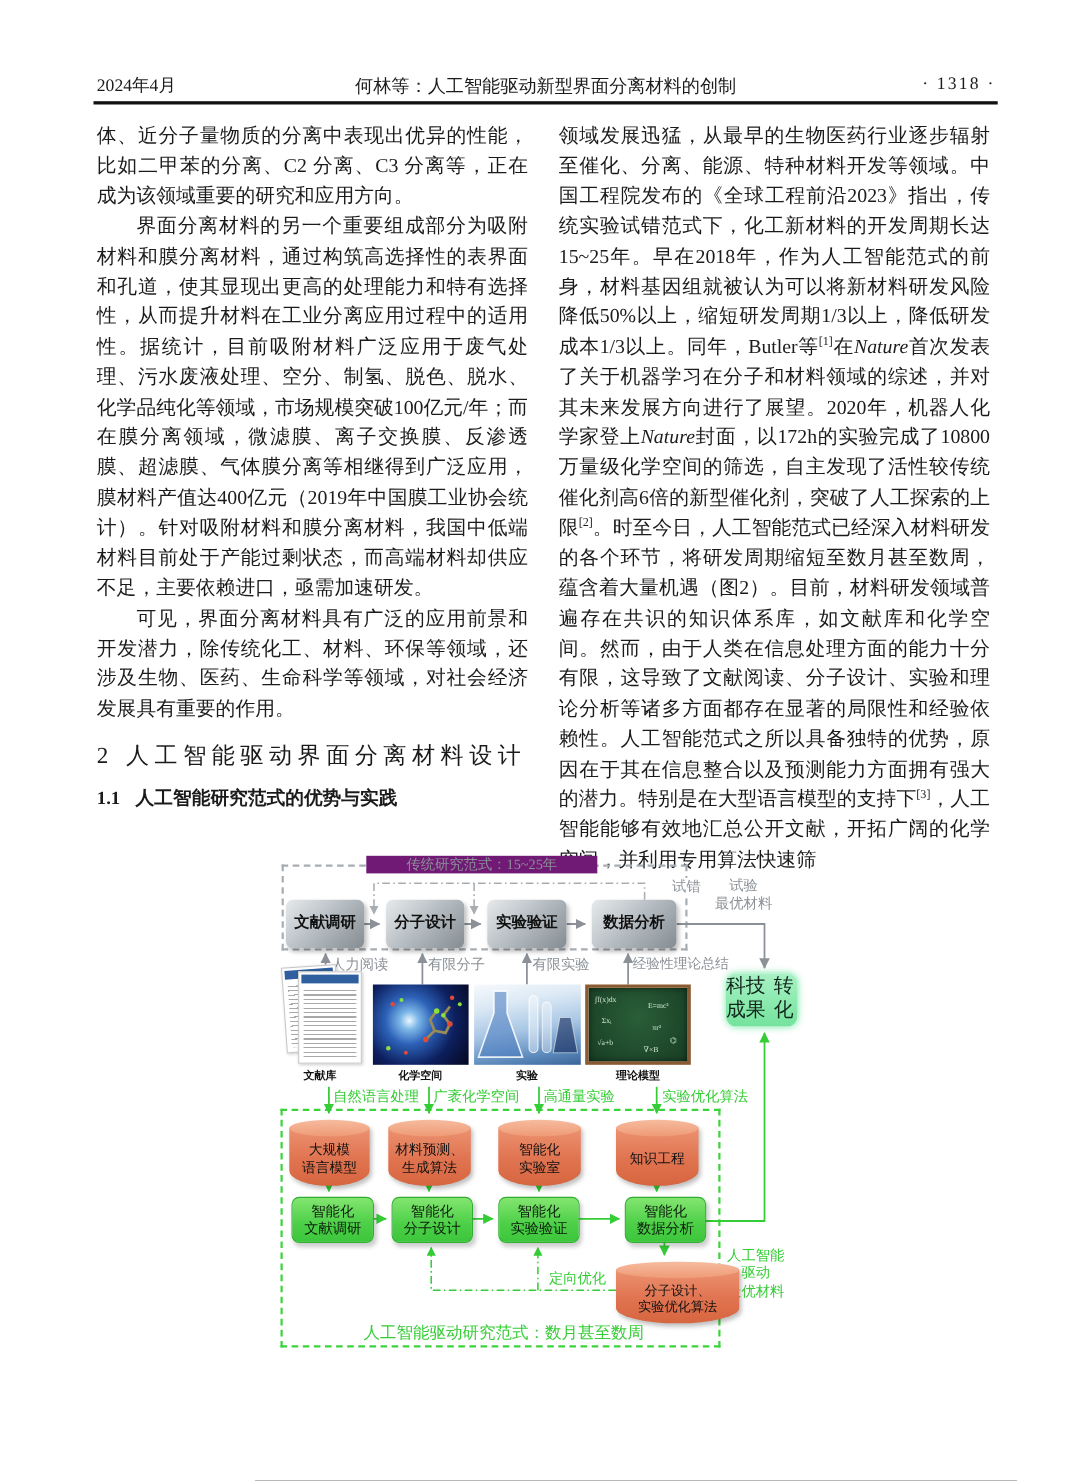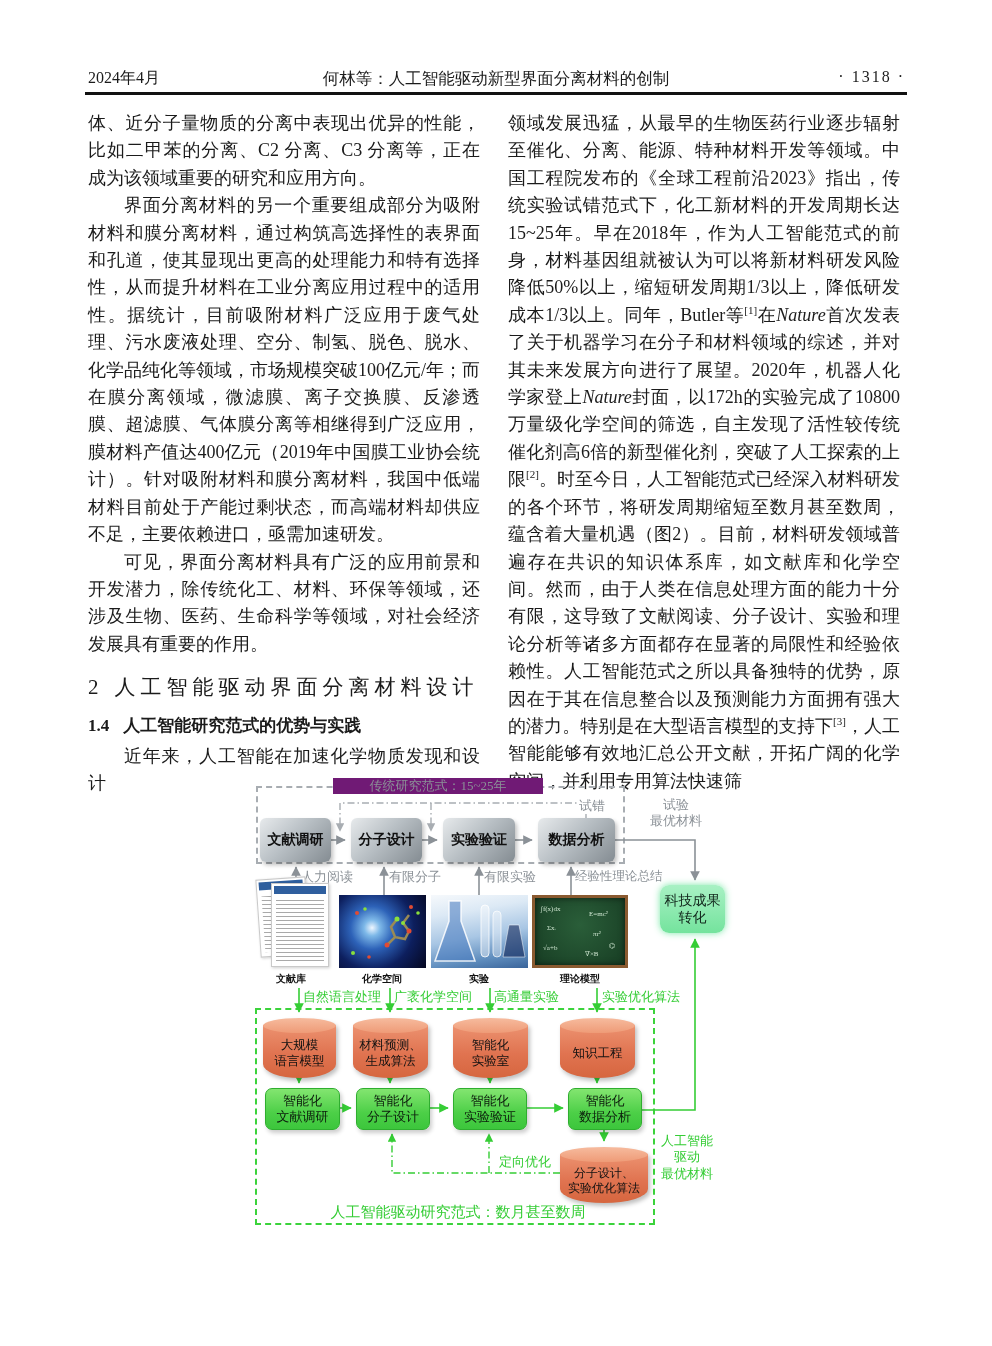--- a/index.html
+++ b/index.html
@@ -34,22 +34,22 @@
             box-shadow:2px 3px 4px rgba(0,0,0,.25);display:flex;align-items:center;justify-content:center;
             font-weight:700;font-size:14px;color:#101010;}
   .green-box{position:absolute;top:305px;height:40px;z-index:2;border-radius:7px;
              background:linear-gradient(180deg,#83e570 0%,#4ccf47 60%,#3cc63c 100%);
              border:1px solid #2fae2f;box-shadow:2px 3px 4px rgba(0,0,0,.2);
              display:flex;flex-direction:column;align-items:center;justify-content:center;
              font-size:13px;color:#0c1c0c;}
   .mint-box{position:absolute;z-index:2;border-radius:9px;
             background:linear-gradient(180deg,#a8f1c4,#74e39d);
             box-shadow:0 0 7px rgba(110,230,160,.9);
-            display:flex;flex-direction:column;align-items:center;justify-content:center;
-            font-size:14px;color:#10241a;}
+            display:flex;flex-direction:row;align-items:center;justify-content:center;
+            font-size:18px;color:#10241a;font-family:Liberation Mono, monospace;}
   .cyl{position:absolute;z-index:2;filter:drop-shadow(2px 3px 2px rgba(0,0,0,.25));}
   .cyl-body{position:absolute;left:0;right:0;top:7px;bottom:0;
             background:linear-gradient(180deg,#ec9270 0%,#e07350 55%,#d6663f 100%);
             border-radius:0 0 50% 50%/0 0 14px 14px;}
   .cyl-top{position:absolute;left:0;right:0;top:0;height:15px;border-radius:50%;
            background:linear-gradient(180deg,#f6bb9e,#ef9b77);}
   .cyl-txt{position:absolute;left:0;right:0;top:13px;bottom:2px;z-index:3;
            display:flex;flex-direction:column;align-items:center;justify-content:center;
            font-size:12.5px;color:#111;}
   .photo{position:absolute;top:112px;height:73px;z-index:2;}
@@ -78,24 +78,23 @@
 
   <div class="col" style="left:88px;">
     <p class="no-indent"><span>体、近分子量物质的分离中表现出优异的性能，比如二甲苯的分离、C2 分离、C3 分离等，正在成为该领域重要的研究和应用方向。</span></p>
     <p><span>界面分离材料的另一个重要组成部分为吸附材料和膜分离材料，通过构筑高选择性的表界面和孔道，使其显现出更高的处理能力和特有选择性，从而提升材料在工业分离应用过程中的适用性。据统计，目前吸附材料广泛应用于废气处理、污水废液处理、空分、制氢、脱色、脱水、化学品纯化等领域，市场规模突破100亿元/年；而在膜分离领域，微滤膜、离子交换膜、反渗透膜、超滤膜、气体膜分离等相继得到广泛应用，膜材料产值达400亿元（2019年中国膜工业协会统计）。针对吸附材料和膜分离材料，我国中低端材料目前处于产能过剩状态，而高端材料却供应不足，主要依赖进口，亟需加速研发。</span></p>
     <p><span>可见，界面分离材料具有广泛的应用前景和开发潜力，除传统化工、材料、环保等领域，还涉及生物、医药、生命科学等领域，对社会经济发展具有重要的作用。</span></p>
     <h2 class="sec">
       <span class="num">2</span>
       <span>人工智能驱动界面分离材料设计</span>
     </h2>
     <h3 class="subsec">
-      <span class="num">1.4</span>
+      <span class="num">1.1</span>
       <span>人工智能研究范式的优势与实践</span>
     </h3>
-    <p><span>近年来，人工智能在加速化学物质发现和设计</span></p>
   </div>
 
   <div class="col" style="left:508px;">
     <p class="no-indent"><span>领域发展迅猛，从最早的生物医药行业逐步辐射至催化、分离、能源、特种材料开发等领域。中国工程院发布的《全球工程前沿2023》指出，传统实验试错范式下，化工新材料的开发周期长达15~25年。早在2018年，作为人工智能范式的前身，材料基因组就被认为可以将新材料研发风险降低50%以上，缩短研发周期1/3以上，降低研发成本1/3以上。同年，Butler等</span><span class="sup">[1]</span><span>在</span><span class="i">Nature</span><span>首次发表了关于机器学习在分子和材料领域的综述，并对其未来发展方向进行了展望。2020年，机器人化学家登上</span><span class="i">Nature</span><span>封面，以172h的实验完成了10800万量级化学空间的筛选，自主发现了活性较传统催化剂高6倍的新型催化剂，突破了人工探索的上限</span><span class="sup">[2]</span><span>。时至今日，人工智能范式已经深入材料研发的各个环节，将研发周期缩短至数月甚至数周，蕴含着大量机遇（图2）。目前，材料研发领域普遍存在共识的知识体系库，如文献库和化学空间。然而，由于人类在信息处理方面的能力十分有限，这导致了文献阅读、分子设计、实验和理论分析等诸多方面都存在显著的局限性和经验依赖性。人工智能范式之所以具备独特的优势，原因在于其在信息整合以及预测能力方面拥有强大的潜力。特别是在大型语言模型的支持下</span><span class="sup">[3]</span><span>，人工智能能够有效地汇总公开文献，开拓广阔的化学空间，并利用专用算法快速筛</span></p>
   </div>
 
   <div class="fig">
 
     <svg width="530" height="500" viewBox="0 0 530 500">
       <defs>
@@ -143,21 +142,21 @@
       </g>
 
       <g stroke="#35cd35" stroke-width="1.4" fill="none" stroke-dasharray="7 3 1.5 3">
         <path d="M307,390 L139,390 L139,351" marker-end="url(#mn)"></path>
         <path d="M236,390 L236,351" marker-end="url(#mn)"></path>
       </g>
     </svg>
 
     <div class="abs dash-gray" style="left:3px;top:3px;width:365px;height:74px;z-index:0;"></div>
     <div class="abs lbl-gray" style="left:80px;top:-5px;width:210px;text-align:center;background:#701a75;z-index:2;">传统研究范式：15~25年</div>
-    <div class="abs lbl-gray" style="left:324px;top:15px;z-index:2;background:#fff;padding:0 2px;text-align:right;">试错</div>
+    <div class="abs lbl-gray" style="left:356px;top:15px;z-index:2;background:#fff;padding:0 2px;text-align:right;">试错</div>
     <div class="abs lbl-gray" style="left:385px;top:14px;width:76px;text-align:center;z-index:2;">
       <span>试验</span><br>
       <span>最优材料</span>
     </div>
 
     <div class="gray-box" style="left:7px;width:71px;">文献调研</div>
     <div class="gray-box" style="left:98px;width:71px;">分子设计</div>
     <div class="gray-box" style="left:190px;width:72px;">实验验证</div>
     <div class="gray-box" style="left:285px;width:77px;">数据分析</div>
 
@@ -272,21 +271,21 @@
     </div>
     <div class="green-box" style="left:200px;width:72px;">
       <span>智能化</span>
         <span>实验验证</span>
     </div>
     <div class="green-box" style="left:315px;width:72px;">
       <span>智能化</span>
         <span>数据分析</span>
     </div>
 
-    <div class="cyl" style="left:307px;top:364px;width:88px;height:56px;">
+    <div class="cyl" style="left:307px;top:364px;width:112px;height:56px;">
       <div class="cyl-body"></div>
         <div class="cyl-top"></div>
       <div class="cyl-txt" style="font-size:12px;">
           <span>分子设计、</span>
           <span>实验优化算法</span>
         </div>
     </div>
     <div class="abs lbl-green" style="left:246px;top:371px;z-index:2;">定向优化</div>
 
     <div class="abs lbl-green" style="left:404px;top:350px;width:60px;text-align:center;">

